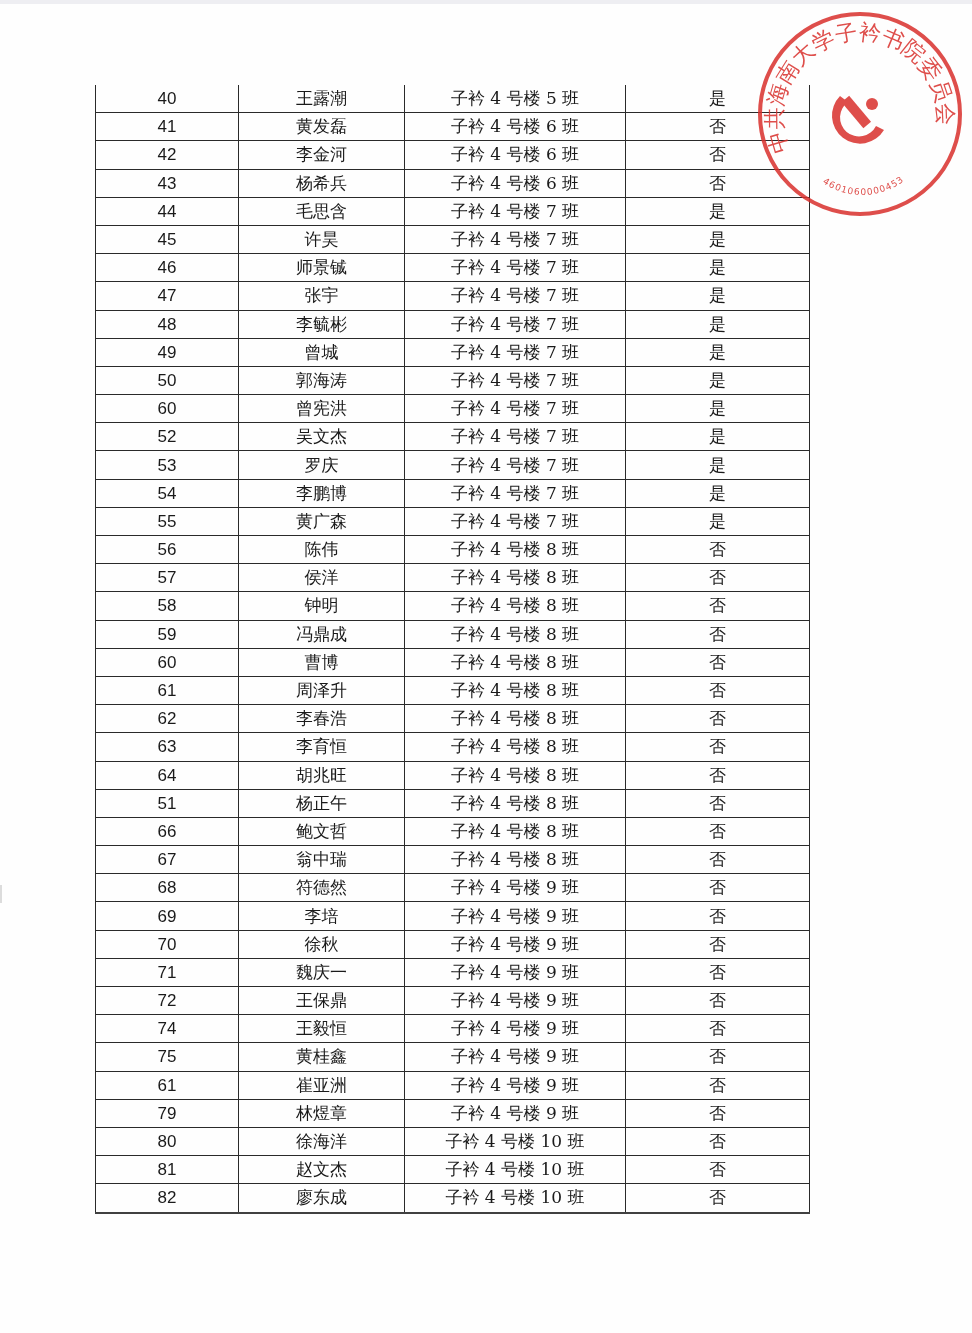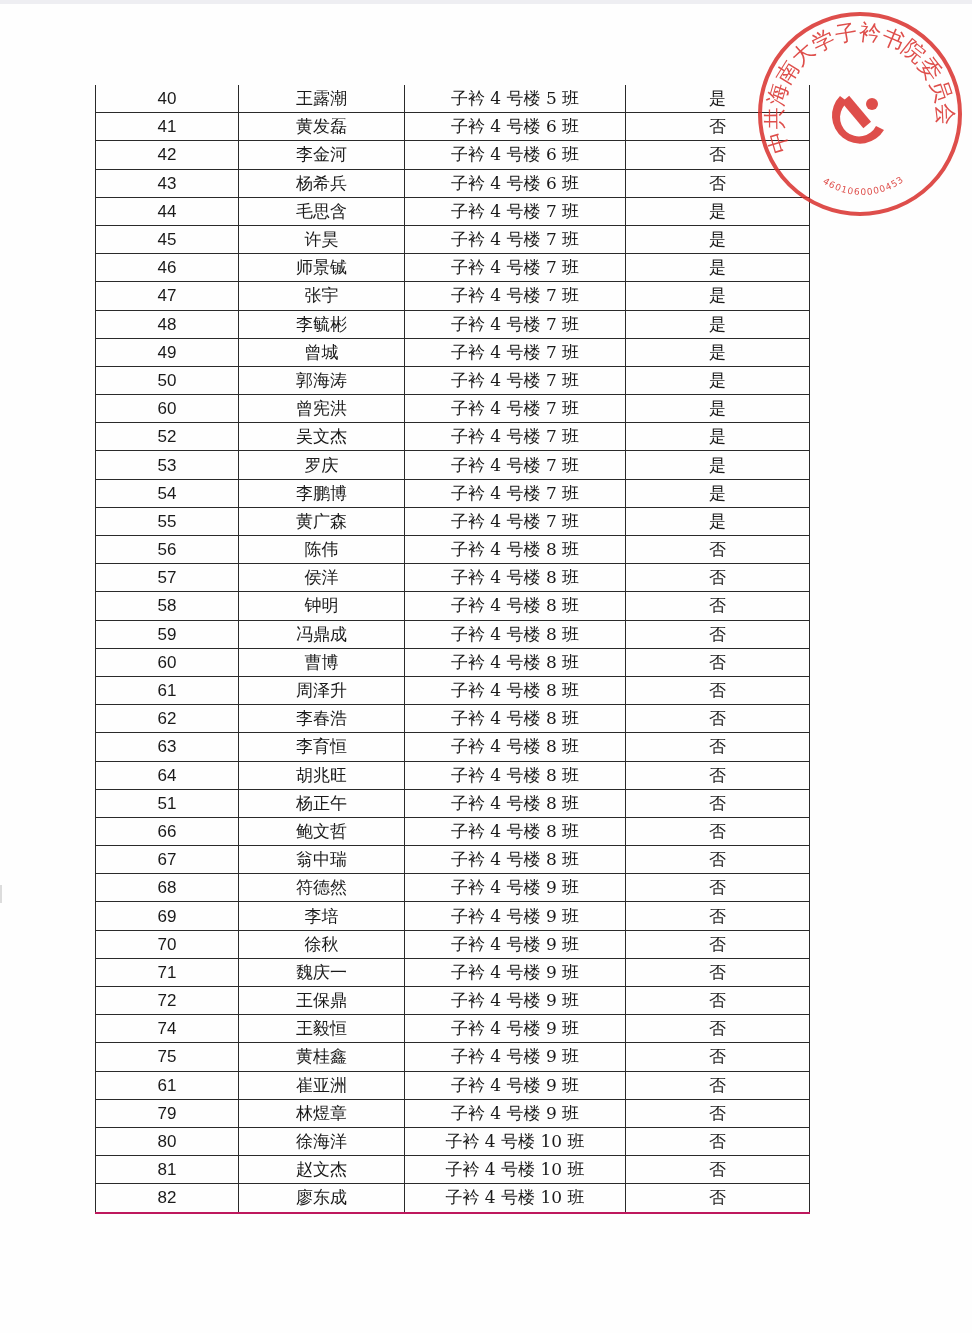--- a/index.html
+++ b/index.html
@@ -11,21 +11,21 @@
   .doc-table {
     position: absolute; left: 95px; top: 85px; width: 710px;
     border-collapse: collapse; table-layout: fixed;
   }
   .doc-table td {
     height: 27.2px; padding: 0; text-align: center; vertical-align: middle;
     border-left: 1.5px solid #2a2a2a; border-right: 1.5px solid #2a2a2a;
     border-bottom: 1.5px solid #2a2a2a; font-size: 17px; line-height: 27px;
     white-space: nowrap; overflow: hidden;
   }
-  .doc-table tr:last-child td { border-bottom: 2px solid #be185d; }
+  .doc-table tr:last-child td { border-bottom: 2px solid #404040; }
   .c-no { width: 142px; font-family: "Liberation Sans Narrow", "Liberation Sans", sans-serif; font-size: 18px; }
   .c-name { width: 165px; }
   .c-class { width: 220px; }
   .c-flag { width: 183px; }
   .stamp { position: absolute; left: 752px; top: 6px; width: 216px; height: 216px; pointer-events: none; opacity: 0.85; }
   .scan-mark { position: absolute; left: 0; top: 885px; width: 2px; height: 18px; background: #dcdcdc; }
 </style>
 </head>
 <body>
 

